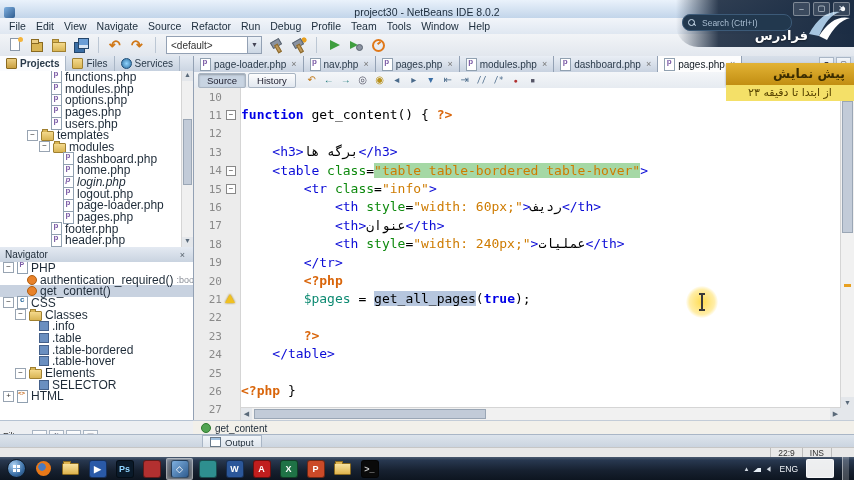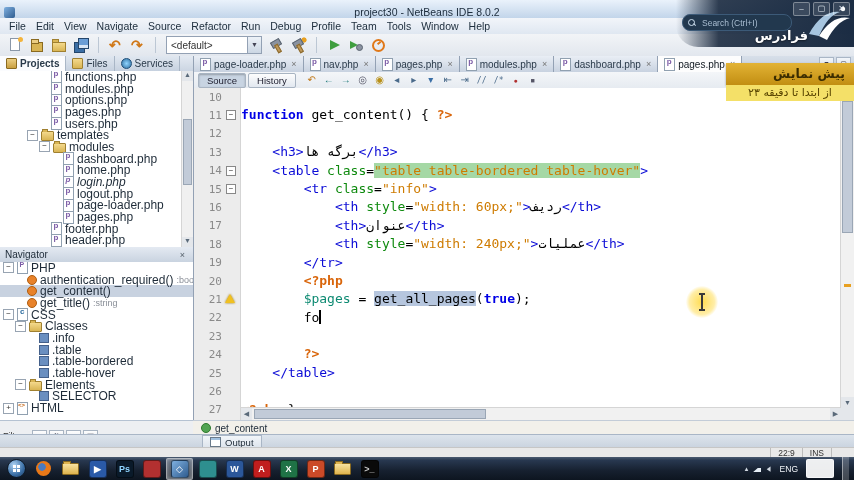--- a/index.html
+++ b/index.html
@@ -446,26 +446,20 @@
           <span class="hnd empty"></span>
           <span class="t-icn func-icon"></span>
           <span class="t-label">authentication_required()</span>
           <span class="t-type">:boolean</span>
         </div>
         <div class="tree-row selected" style="padding-left: 15px;">
           <span class="hnd empty"></span>
           <span class="t-icn func-icon"></span>
           <span class="t-label">get_content()</span>
         </div>
-        <div class="tree-row" style="padding-left: 15px;">
-          <span class="hnd empty"></span>
-          <span class="t-icn func-icon"></span>
-          <span class="t-label">get_title()</span>
-          <span class="t-type">:string</span>
-        </div>
         <div class="tree-row" style="padding-left: 3px;">
           <span class="hnd">−</span>
           <span class="t-icn css-cat-icon"></span>
           <span class="t-label">CSS</span>
         </div>
         <div class="tree-row" style="padding-left: 15px;">
           <span class="hnd">−</span>
           <span class="t-icn folder-icon"></span>
           <span class="t-label">Classes</span>
         </div>
@@ -657,21 +651,20 @@
           <div class="code-line"></div>
           <div class="code-line"><span class="c-pl">    </span><span class="c-tag">&lt;h3&gt;</span><span class="c-pl">برگه ها</span><span class="c-tag">&lt;/h3&gt;</span></div>
           <div class="code-line"><span class="c-pl">    </span><span class="c-tag">&lt;table </span><span class="c-attr">class</span><span class="c-pl">=</span><span class="c-str bg-green">"table table-bordered table-hover"</span><span class="c-tag">&gt;</span></div>
           <div class="code-line"><span class="c-pl">        </span><span class="c-tag">&lt;tr </span><span class="c-attr">class</span><span class="c-pl">=</span><span class="c-str">"info"</span><span class="c-tag">&gt;</span></div>
           <div class="code-line"><span class="c-pl">            </span><span class="c-tag">&lt;th </span><span class="c-attr">style</span><span class="c-pl">=</span><span class="c-str">"width: 60px;"</span><span class="c-tag">&gt;</span><span class="c-pl">ردیف</span><span class="c-tag">&lt;/th&gt;</span></div>
           <div class="code-line"><span class="c-pl">            </span><span class="c-tag">&lt;th&gt;</span><span class="c-pl">عنوان</span><span class="c-tag">&lt;/th&gt;</span></div>
           <div class="code-line"><span class="c-pl">            </span><span class="c-tag">&lt;th </span><span class="c-attr">style</span><span class="c-pl">=</span><span class="c-str">"width: 240px;"</span><span class="c-tag">&gt;</span><span class="c-pl">عملیات</span><span class="c-tag">&lt;/th&gt;</span></div>
           <div class="code-line"><span class="c-pl">        </span><span class="c-tag">&lt;/tr&gt;</span></div>
           <div class="code-line"><span class="c-pl">        </span><span class="c-php">&lt;?php</span></div>
           <div class="code-line"><span class="c-pl">        </span><span class="c-var">$pages</span><span class="c-pl"> = </span><span class="c-pl bg-blue">get_all_pages</span><span class="c-pl">(</span><span class="c-kw">true</span><span class="c-pl">);</span></div>
-          <div class="code-line"><span class="c-pl">        </span><span class="c-pl">fo</span><span class="caret"></span></div>
           <div class="code-line"></div>
           <div class="code-line"><span class="c-pl">        </span><span class="c-php">?&gt;</span></div>
           <div class="code-line"><span class="c-pl">    </span><span class="c-tag">&lt;/table&gt;</span></div>
           <div class="code-line"></div>
           <div class="code-line"><span class="c-php">&lt;?php</span><span class="c-pl"> }</span></div>
         </div>
     </div>
     <div class="warn-box"></div>
     <div class="vscroll">
       <span class="arr up" style="top:0;"></span>

